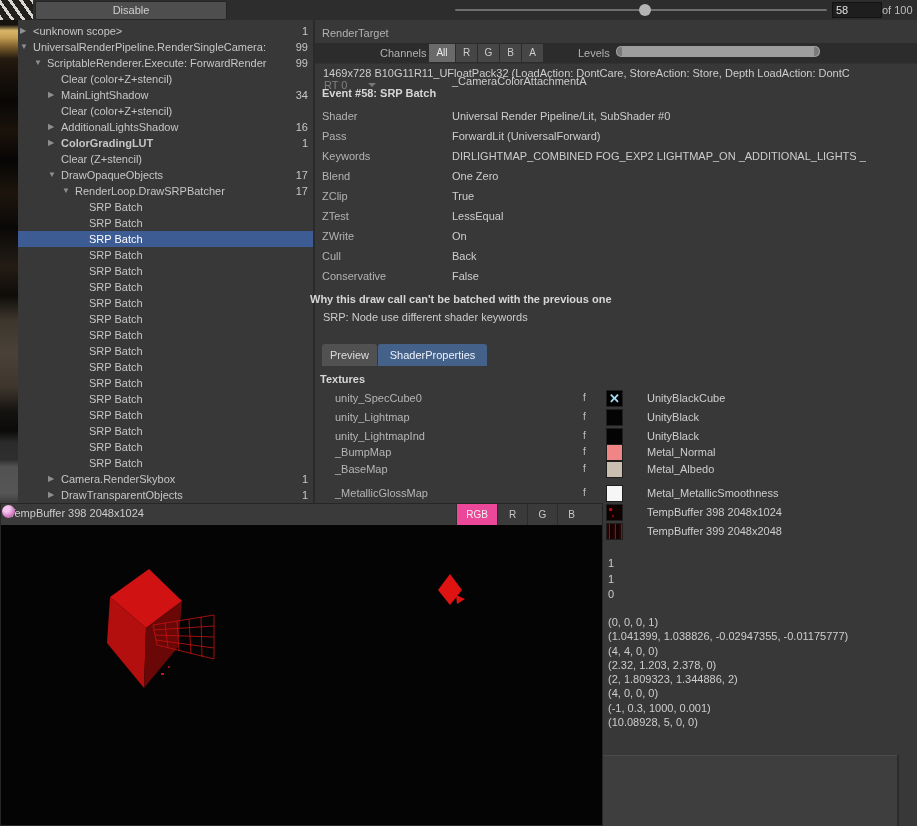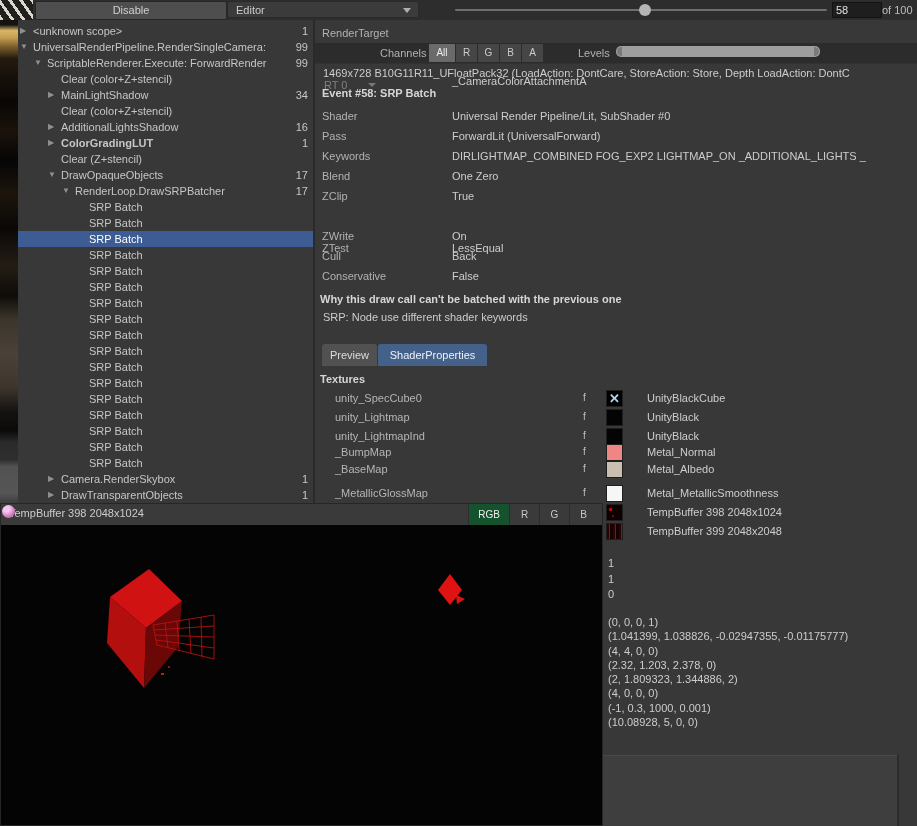--- a/index.html
+++ b/index.html
@@ -95,36 +95,32 @@
 
   
   #preview-win{left:0;top:503px;width:603px;height:323px;z-index:10;background:#3a3a3a;
     border:1px solid #262626;box-sizing:border-box;}
   #preview-header{position:absolute;left:0;top:0;width:100%;height:21px;background:#3a3a3a;border-bottom:1px solid #222;}
   #preview-title{position:absolute;left:8px;top:3px;color:#cccccc;}
   #preview-sphere{position:absolute;left:1px;top:1px;width:13px;height:13px;border-radius:50%;
     background:radial-gradient(circle at 35% 30%, #f6c5ee 0 25%, #d37fc4 60%, #9c4c90 100%);}
   .pv-btn{display:inline-block;height:21px;line-height:21px;text-align:center;font-size:10px;color:#c8c8c8;
     background:#3a3a3a;border-left:1px solid #2c2c2c;vertical-align:top;}
-  .pv-btn.sel{background:#14532d;color:#eee;margin-left:12px;}
+  .pv-btn.sel{background:#ec4899;color:#eee;}
   #preview-btns{position:absolute;left:455px;top:0;height:21px;}
   #preview-content{position:absolute;left:0;top:21px;width:601px;height:300px;background:#040404;}
 </style>
 </head>
 <body>
 
 <div class="abs" id="corner-stripes"></div>
 <div class="abs" id="scene-strip"></div>
 
 <div class="abs" id="toolbar">
   <div class="abs" id="disable-btn">Disable</div>
-  <div class="abs" id="editor-dd">
-    <span>Editor</span>
-    <span class="dd-arrow"></span>
-  </div>
   <div class="abs" id="frame-slider-track"></div>
   <div class="abs" id="frame-slider-knob"></div>
   <input class="abs" id="frame-input" value="58" style="">
   <div class="abs" id="of-label">of 100</div>
 </div>
 
 <div class="abs" id="tree">
     <div class="tree-row" style="top: 3px;">
       <span class="tree-arrow" style="left: 2px;">▶</span>
       <span style="position: absolute; left: 15px;">&lt;unknown scope&gt;</span>
@@ -273,39 +269,39 @@
       <span class="detail-val">DIRLIGHTMAP_COMBINED FOG_EXP2 LIGHTMAP_ON _ADDITIONAL_LIGHTS _</span>
     </div>
     <div class="detail-row" style="top: 166px;">
       <span class="detail-key">Blend</span>
       <span class="detail-val">One Zero</span>
     </div>
     <div class="detail-row" style="top: 186px;">
       <span class="detail-key">ZClip</span>
       <span class="detail-val">True</span>
     </div>
-    <div class="detail-row" style="top: 206px; margin-top: 32px;">
+    <div class="detail-row" style="top: 206px;">
       <span class="detail-key">ZTest</span>
       <span class="detail-val">LessEqual</span>
     </div>
     <div class="detail-row" style="top: 226px;">
       <span class="detail-key">ZWrite</span>
       <span class="detail-val">On</span>
     </div>
     <div class="detail-row" style="top: 246px;">
       <span class="detail-key">Cull</span>
       <span class="detail-val">Back</span>
     </div>
     <div class="detail-row" style="top: 266px;">
       <span class="detail-key">Conservative</span>
       <span class="detail-val">False</span>
     </div>
   </div>
 
-<div class="abs bold" style="left:320px;top:293px;">Why this draw call can't be batched with the previous one</div>
+<div class="abs bold" style="left:310px;top:293px;">Why this draw call can't be batched with the previous one</div>
 <div class="abs rp-value" style="left:323px;top:311px;">SRP: Node use different shader keywords</div>
 
 <div class="abs tab" id="tab-preview">Preview</div>
 <div class="abs tab" id="tab-shaderprops">ShaderProperties</div>
 
 <div class="abs bold" style="left:320px;top:373px;">Textures</div>
 <div class="abs" id="texture-rows">
     <div class="tex-row" style="top: 389px;">
       <span class="tex-name">unity_SpecCube0</span>
       <span class="tex-flag">f</span>

